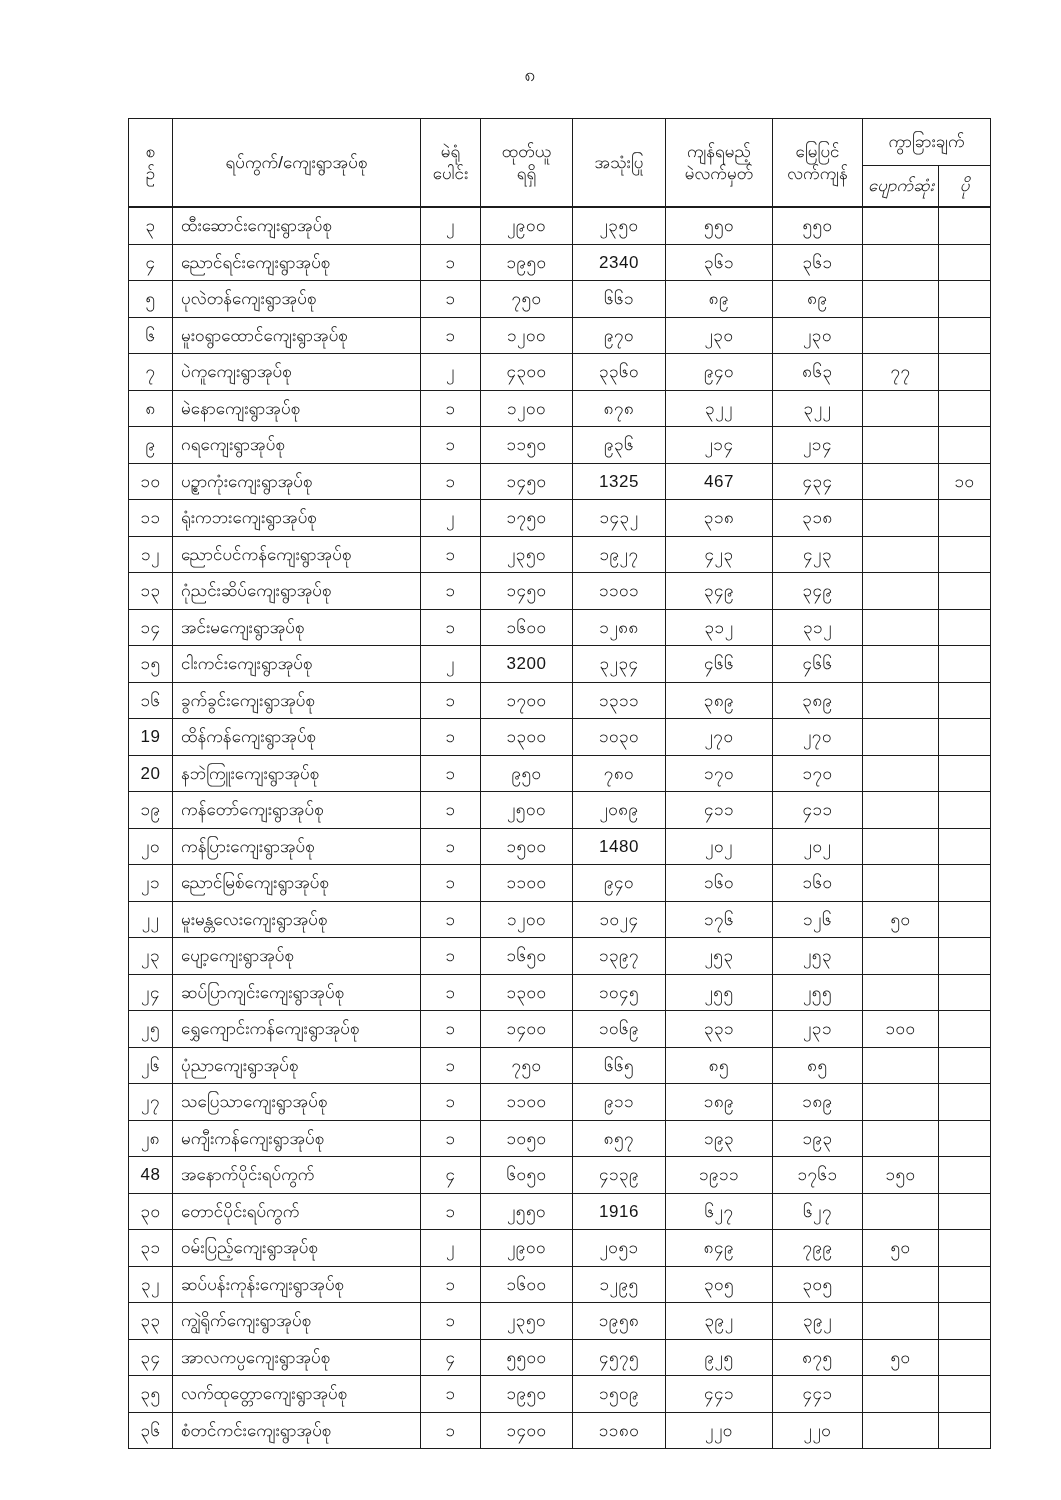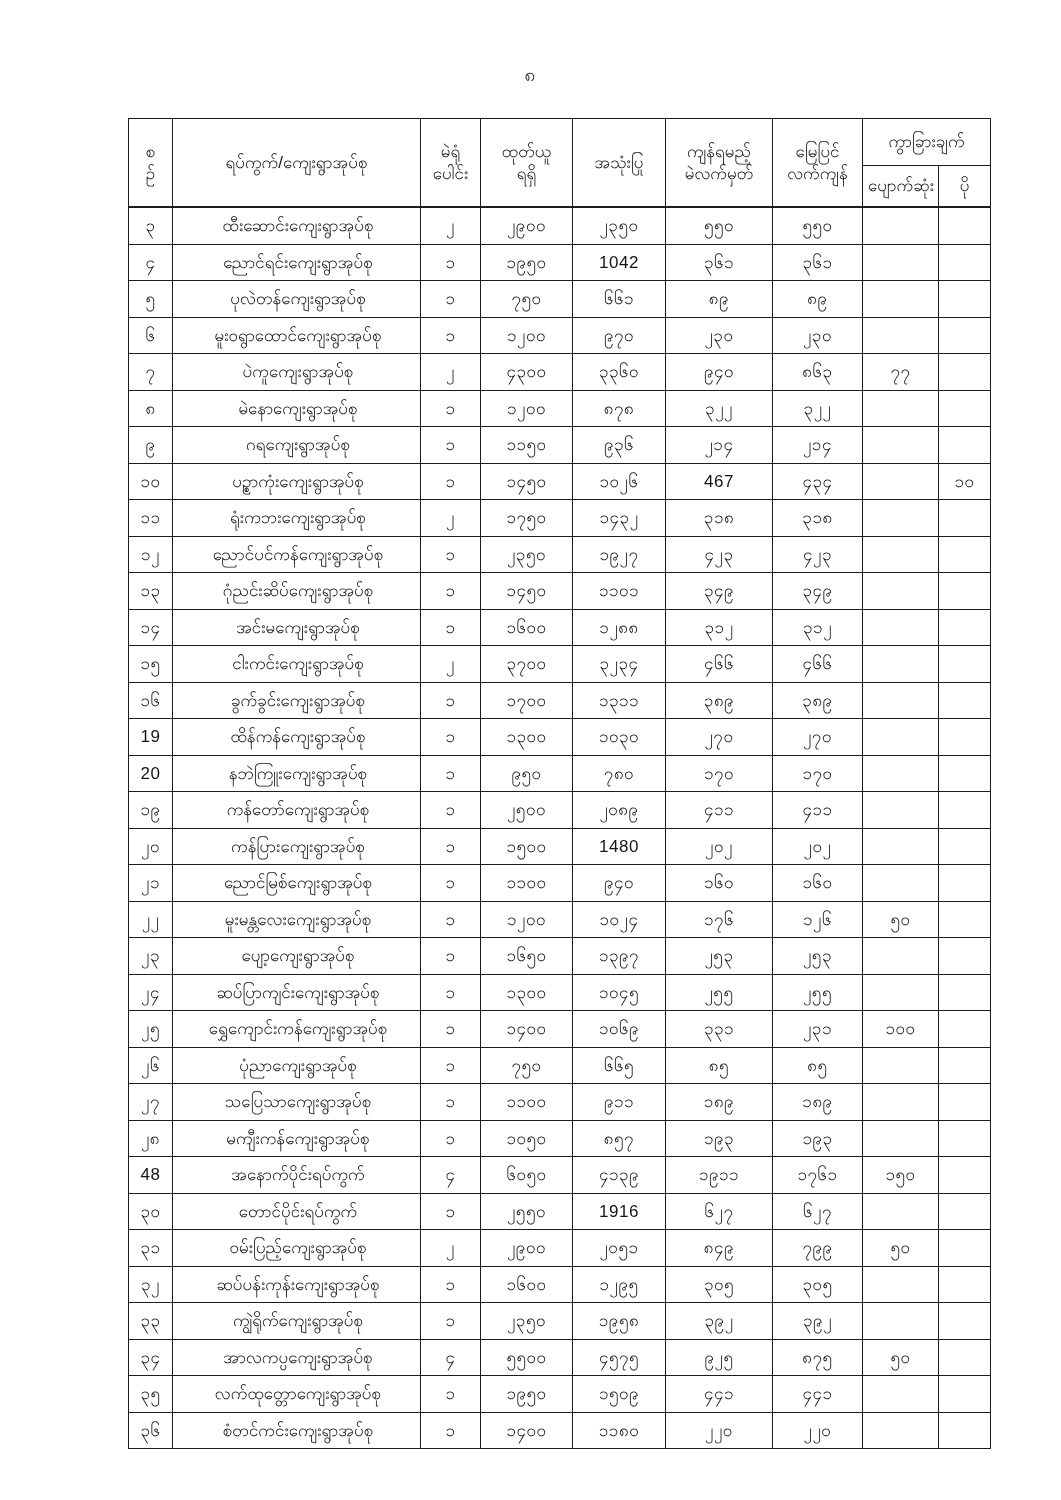--- a/index.html
+++ b/index.html
@@ -42,26 +42,26 @@
     text-align: center;
     vertical-align: middle;
     overflow: hidden;
     font-weight: normal;
   }
   .ballot-table thead th {
     white-space: pre-line;
     font-size: 17px;
   }
   .ballot-table thead tr.header-top th { height: 44px; }
-  .ballot-table thead tr.header-sub th { height: 38px; }
+  .ballot-table thead tr.header-sub th { height: 38px; font-style: italic; }
   .ballot-table thead th.diff-span { border-bottom-width: 1.6px; }
   .ballot-table thead { border-bottom: 2.4px solid #1c1c1c; }
   .ballot-table tbody td { height: 33.5px; }
   .ballot-table tbody td.name-cell {
-    text-align: center;
+    text-align: left;
     padding-left: 8px;
     white-space: nowrap;
   }
   .ballot-table tbody td.num-cell { letter-spacing: 0.5px; }
 </style>
 </head>
 <body>
 
 <div class="page">
 
@@ -110,21 +110,21 @@
           <td class="num-cell">၅၅၀</td>
           <td class="num-cell">၅၅၀</td>
           <td class="num-cell"></td>
           <td class="num-cell"></td>
         </tr>
         <tr>
           <td class="num-cell">၄</td>
           <td class="name-cell">ညောင်ရင်းကျေးရွာအုပ်စု</td>
           <td class="num-cell">၁</td>
           <td class="num-cell">၁၉၅၀</td>
-          <td class="num-cell">1042</td>
+          <td class="num-cell">2340</td>
           <td class="num-cell">၃၆၁</td>
           <td class="num-cell">၃၆၁</td>
           <td class="num-cell"></td>
           <td class="num-cell"></td>
         </tr>
         <tr>
           <td class="num-cell">၅</td>
           <td class="name-cell">ပုလဲတန်ကျေးရွာအုပ်စု</td>
           <td class="num-cell">၁</td>
           <td class="num-cell">၇၅၀</td>
@@ -176,21 +176,21 @@
           <td class="num-cell">၂၁၄</td>
           <td class="num-cell">၂၁၄</td>
           <td class="num-cell"></td>
           <td class="num-cell"></td>
         </tr>
         <tr>
           <td class="num-cell">၁၀</td>
           <td class="name-cell">ပဉ္စာကုံးကျေးရွာအုပ်စု</td>
           <td class="num-cell">၁</td>
           <td class="num-cell">၁၄၅၀</td>
-          <td class="num-cell">၁၀၂၆</td>
+          <td class="num-cell">1325</td>
           <td class="num-cell">467</td>
           <td class="num-cell">၄၃၄</td>
           <td class="num-cell"></td>
           <td class="num-cell">၁၀</td>
         </tr>
         <tr>
           <td class="num-cell">၁၁</td>
           <td class="name-cell">ရုံးကဘးကျေးရွာအုပ်စု</td>
           <td class="num-cell">၂</td>
           <td class="num-cell">၁၇၅၀</td>
@@ -230,21 +230,21 @@
           <td class="num-cell">၁၂၈၈</td>
           <td class="num-cell">၃၁၂</td>
           <td class="num-cell">၃၁၂</td>
           <td class="num-cell"></td>
           <td class="num-cell"></td>
         </tr>
         <tr>
           <td class="num-cell">၁၅</td>
           <td class="name-cell">ငါးကင်းကျေးရွာအုပ်စု</td>
           <td class="num-cell">၂</td>
-          <td class="num-cell">၃၇၀၀</td>
+          <td class="num-cell">3200</td>
           <td class="num-cell">၃၂၃၄</td>
           <td class="num-cell">၄၆၆</td>
           <td class="num-cell">၄၆၆</td>
           <td class="num-cell"></td>
           <td class="num-cell"></td>
         </tr>
         <tr>
           <td class="num-cell">၁၆</td>
           <td class="name-cell">ခွက်ခွင်းကျေးရွာအုပ်စု</td>
           <td class="num-cell">၁</td>

